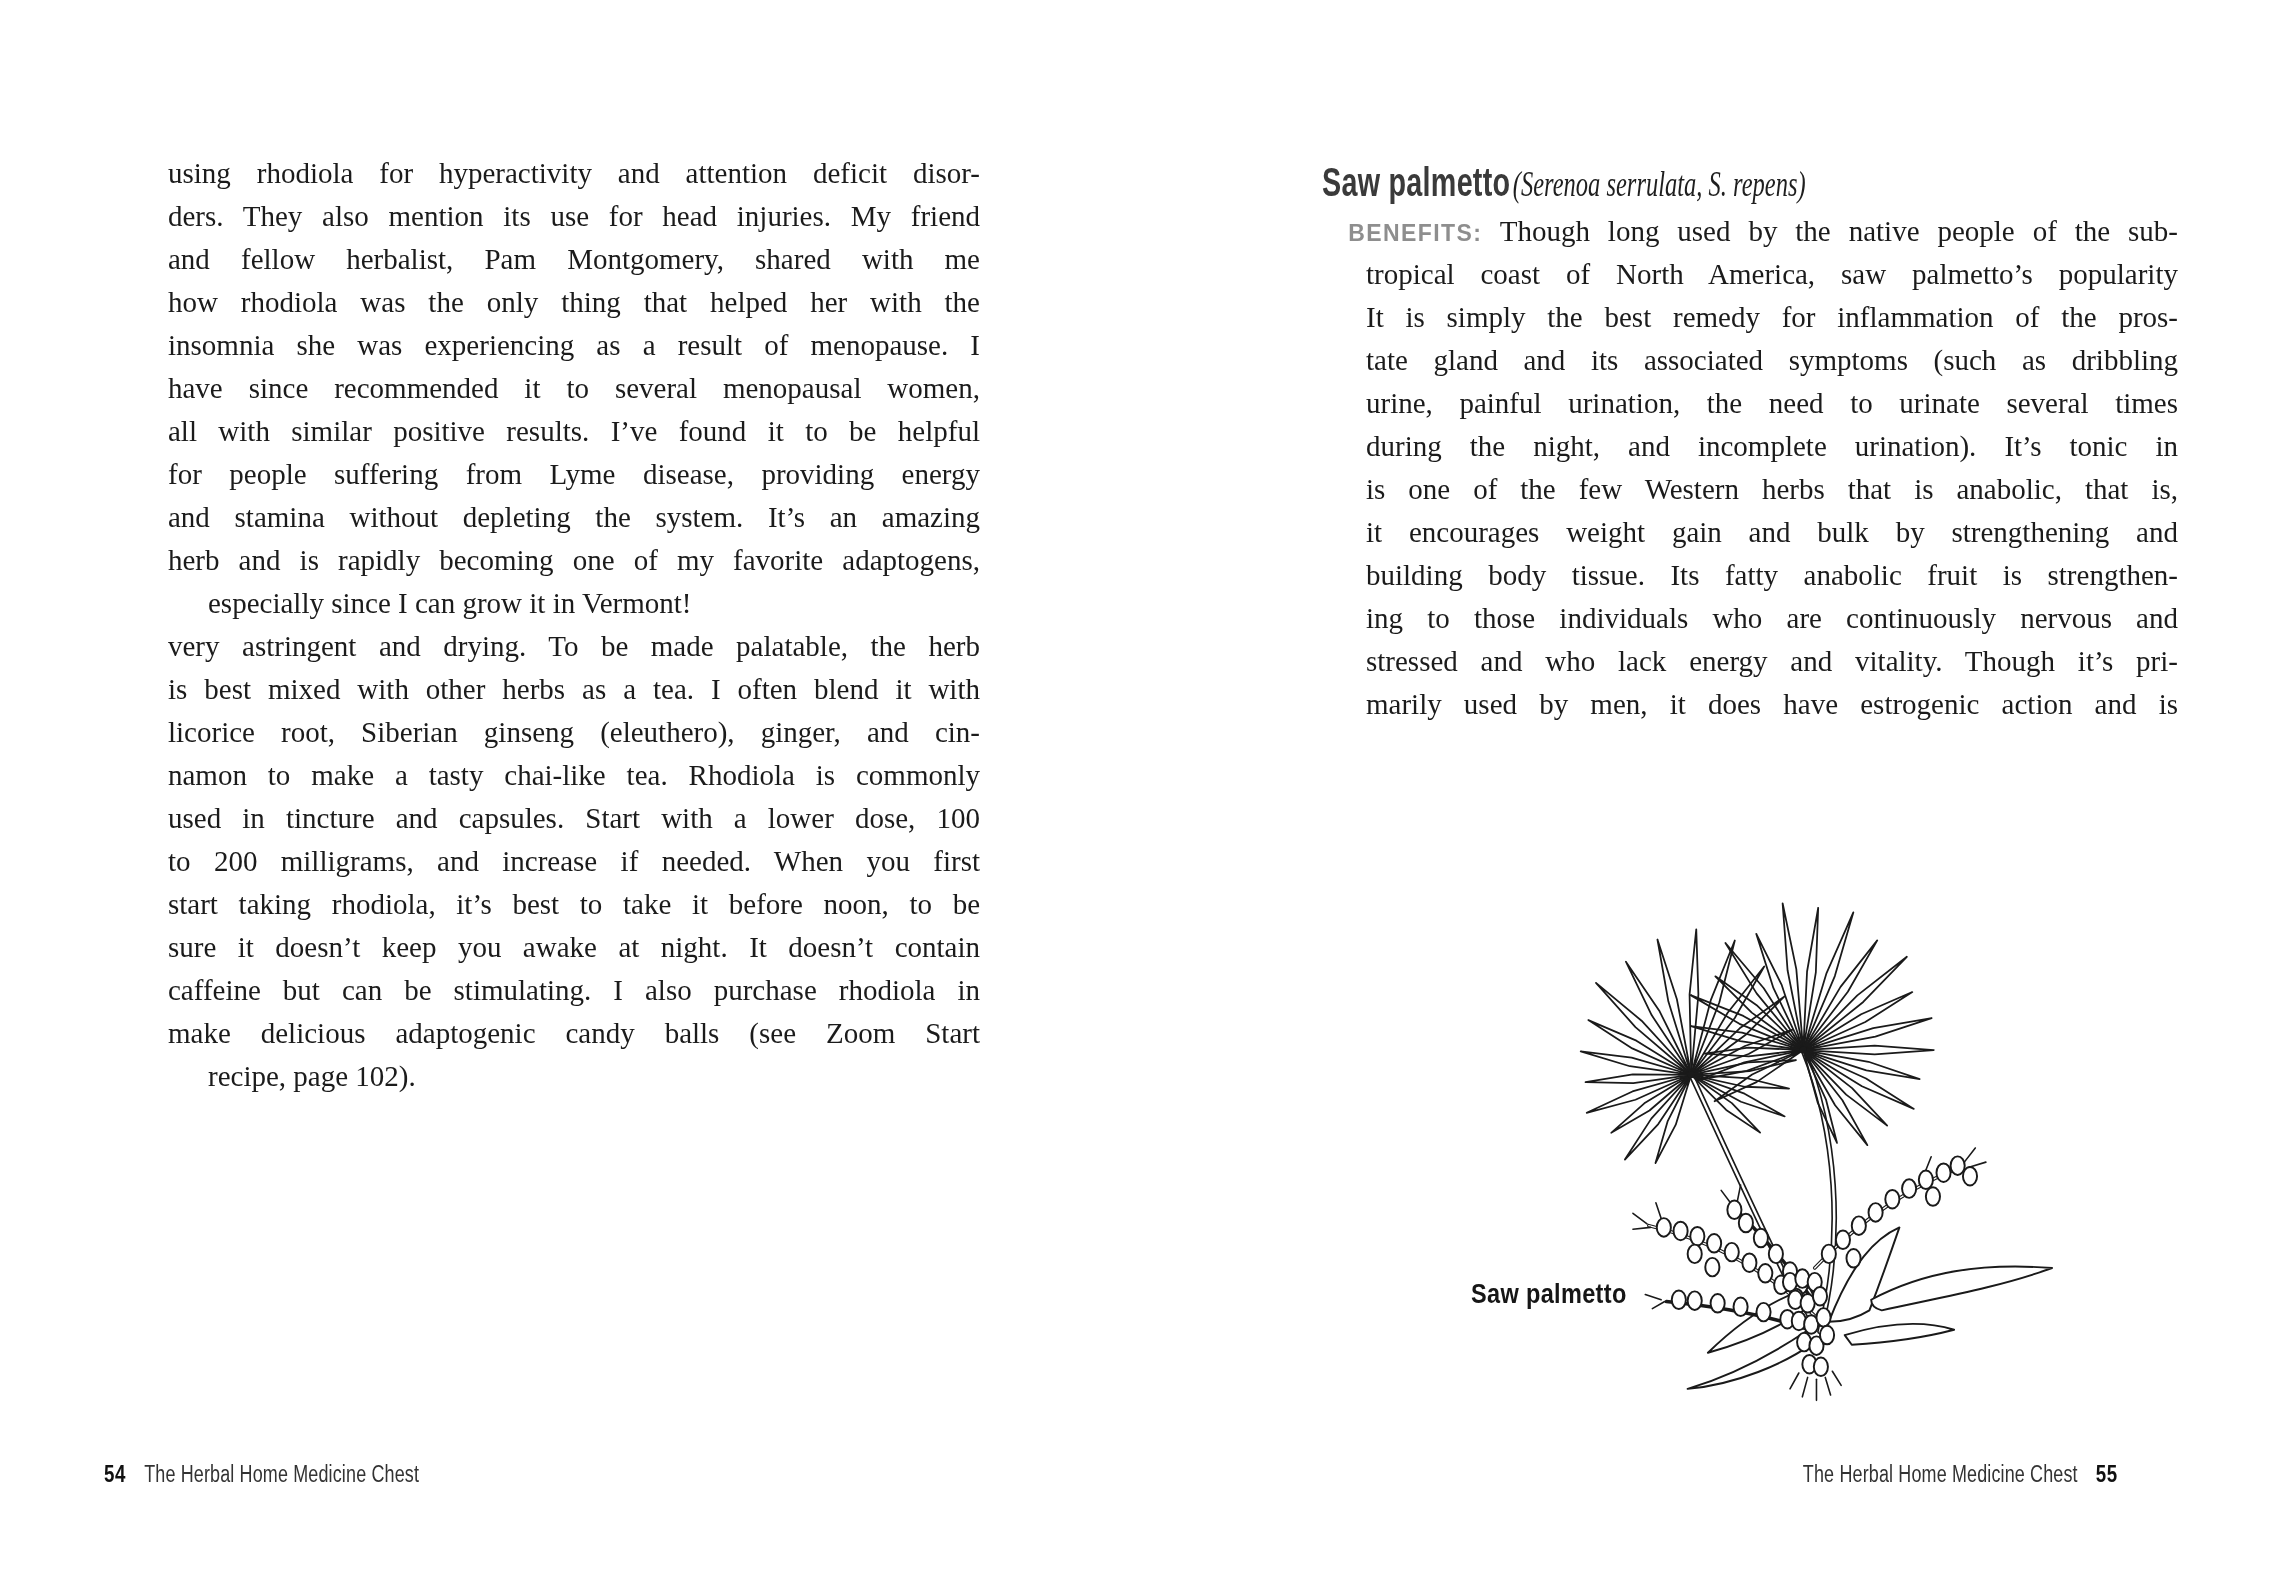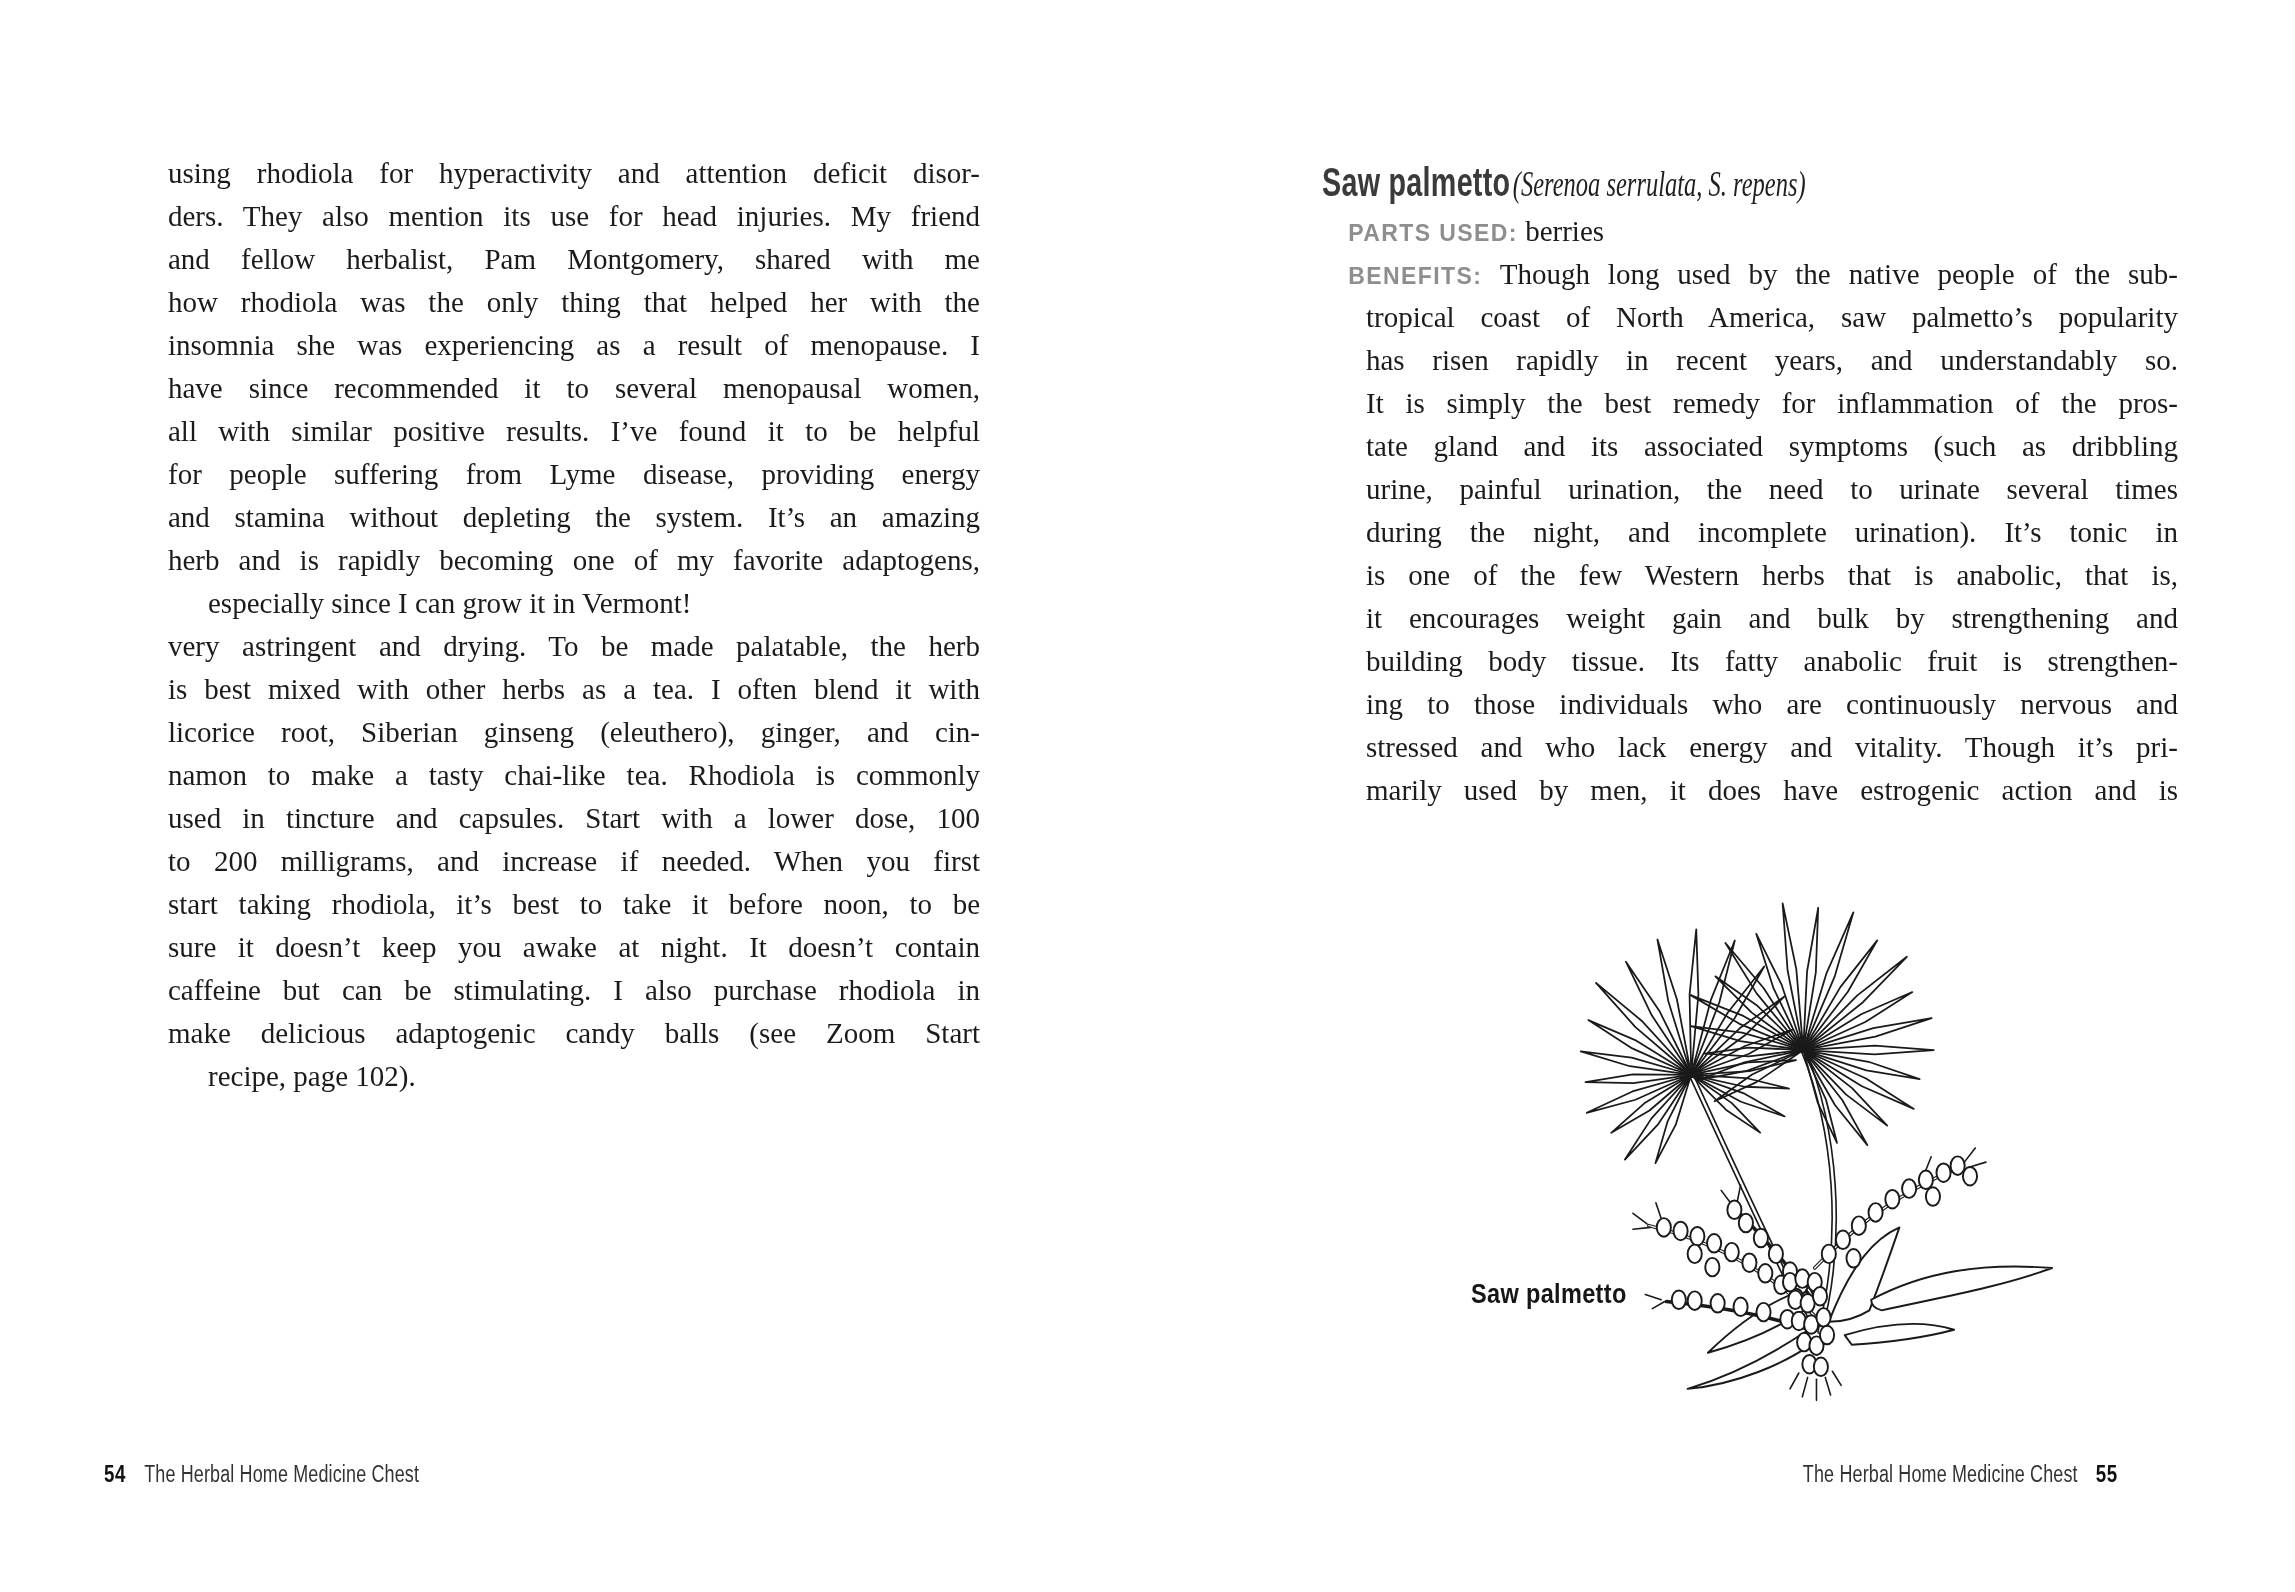--- a/index.html
+++ b/index.html
@@ -89,24 +89,22 @@
   <div class="line">make delicious adaptogenic candy balls (see Zoom Start</div>
   <div class="line endline">recipe, page 102).</div>
 </div>
 
 <div class="heading">
   <span class="title">Saw palmetto</span>
   <span class="latin">(Serenoa serrulata, S. repens)</span>
 </div>
 
 <div class="textcol" style="left:1366px;top:210px;">
-  <div class="line plainline"><span class="sidelabel outdent-r">PARTS USED:</span> <span>berries</span></div>
   <div class="line"><span class="sidelabel outdent-r">BENEFITS:</span> <span>Though long used by the native people of the sub-</span></div>
   <div class="line">tropical coast of North America, saw palmetto’s popularity</div>
-  <div class="line">has risen rapidly in recent years, and understandably so.</div>
   <div class="line">It is simply the best remedy for inflammation of the pros-</div>
   <div class="line">tate gland and its associated symptoms (such as dribbling</div>
   <div class="line">urine, painful urination, the need to urinate several times</div>
   <div class="line">during the night, and incomplete urination). It’s tonic in</div>
   <div class="line">is one of the few Western herbs that is anabolic, that is,</div>
   <div class="line">it encourages weight gain and bulk by strengthening and</div>
   <div class="line">building body tissue. Its fatty anabolic fruit is strengthen-</div>
   <div class="line">ing to those individuals who are continuously nervous and</div>
   <div class="line">stressed and who lack energy and vitality. Though it’s pri-</div>
   <div class="line">marily used by men, it does have estrogenic action and is</div>

